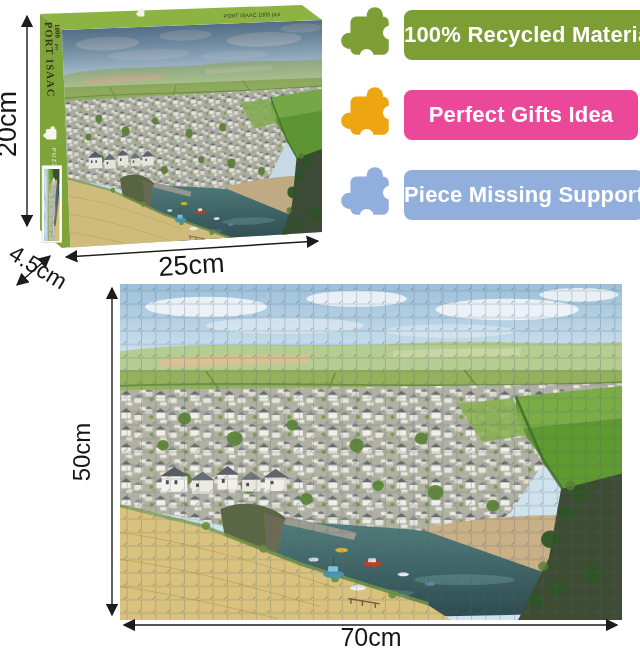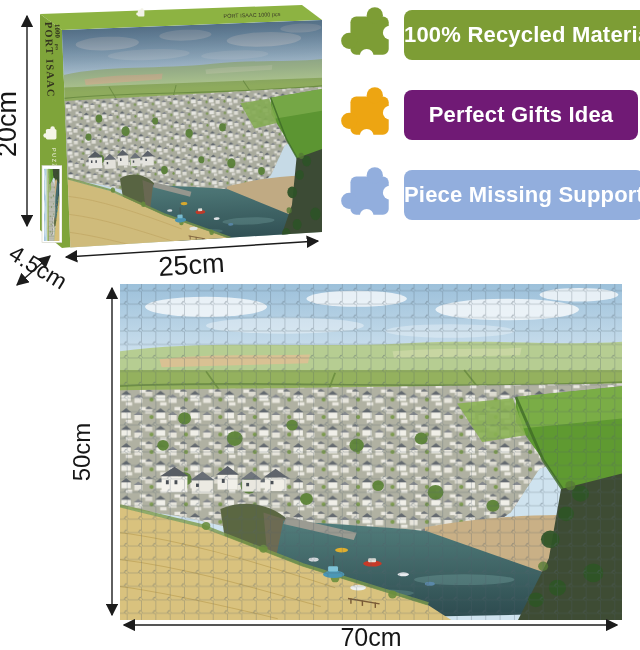--- a/index.html
+++ b/index.html
@@ -8,21 +8,21 @@
     font-family:"Liberation Sans", sans-serif;
   }
   .feature-row{position:absolute;left:340px;width:298px;display:flex;align-items:center;gap:6px;}
   .feature-row .piece{flex:0 0 auto;}
   .feature-bar{
     flex:1 1 auto;height:50px;border-radius:8px;color:#ffffff;
     font-size:22px;font-weight:700;letter-spacing:.2px;
     display:flex;align-items:center;justify-content:center;white-space:nowrap;
   }
   .bar-green{background:#7d9d35;}
-  .bar-orange{background:#701a75;}
+  .bar-orange{background:#ec4899;}
   .bar-blue{background:#92aedd;}
   .dim-text{fill:#161616;font-family:"Liberation Sans",sans-serif;font-weight:500;}
   svg{display:block;}
   .abs{position:absolute;}
 </style>
 </head>
 <body>
 
 <div class="canvas">
 

